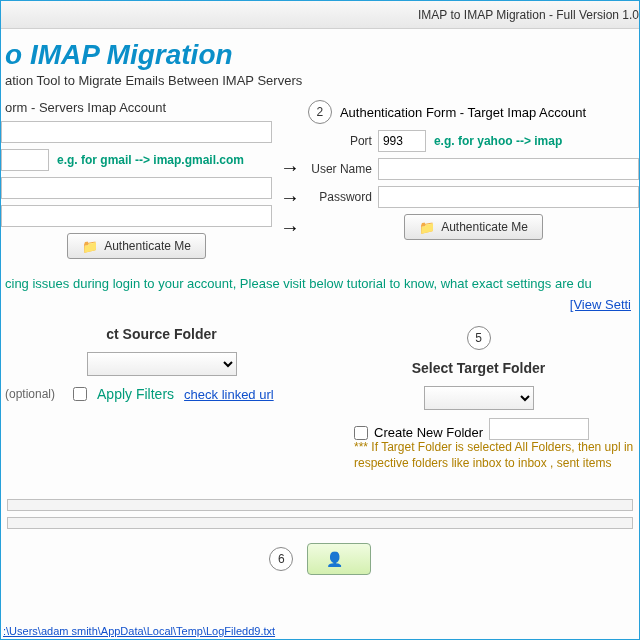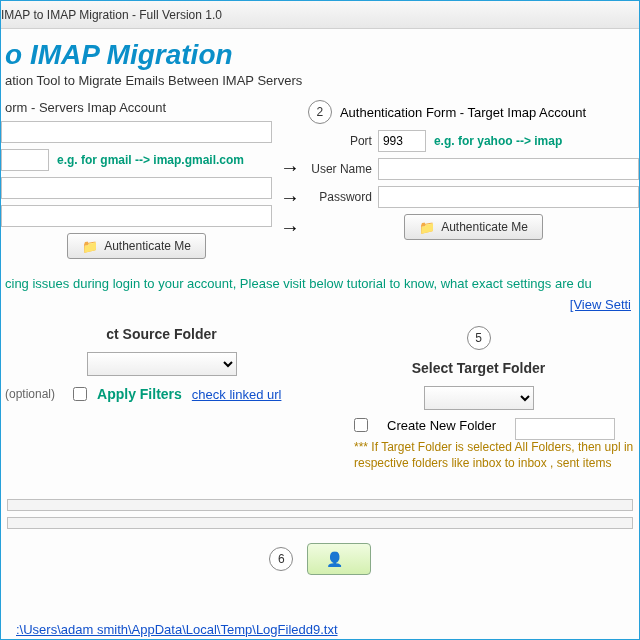--- a/index.html
+++ b/index.html
@@ -1,18 +1,18 @@
 <!DOCTYPE html>
 <html><head>
 <meta charset="utf-8">
 <style>
 * { box-sizing: border-box; margin: 0; padding: 0; }
 body { width: 640px; height: 640px; font-family: Arial, sans-serif; font-size: 13px; background: #999; overflow: hidden; }
 .window { width: 640px; height: 640px; background: #fff; border: 1px solid #26a0da; }
-.titlebar { height: 28px; background: linear-gradient(#f8f8f8,#e8e8e8); border-bottom: 1px solid #d0d0d0; text-align: left; line-height: 28px; font-size: 12px; color: #333; }
+.titlebar { height: 28px; background: linear-gradient(#f8f8f8,#e8e8e8); border-bottom: 1px solid #d0d0d0; text-align: right; line-height: 28px; font-size: 12px; color: #333; }
 .content { padding: 0; position: relative; height: calc(100% - 28px); background: #fdfdfd; }
 .header { padding: 10px 0 8px 4px; }
 .header h1 { color: #0a8fc9; font-size: 28px; font-weight: bold; font-style: italic; }
 .header .sub { color: #333; font-size: 13px; margin-top: 2px; }
 .row { display: flex; align-items: flex-start; }
 .panel { flex: 1; padding: 4px 0; }
 .panel-title { color: #333; font-size: 13px; margin-bottom: 6px; padding-left: 4px; }
 .formrow { display: flex; align-items: center; margin-bottom: 6px; }
 .formrow label { width: 70px; text-align: right; color: #333; font-size: 12px; padding-right: 6px; flex-shrink: 0; }
 input[type=text], input[type=password] { height: 22px; border: 1px solid #c0c0c0; padding: 0 4px; font-size: 12px; background: #fff; }
@@ -24,30 +24,30 @@
 .btn .icon { margin-right: 6px; font-size: 13px; }
 .note { color: #009c7a; font-size: 13px; padding: 12px 4px 2px 4px; line-height: 1.4; }
 .link { color: #1050cc; text-decoration: underline; cursor: pointer; }
 .viewlink { text-align: right; padding-right: 8px; margin-top: 2px; }
 .section2 { display: flex; margin-top: 14px; padding: 0 2px; }
 .sec-col { flex: 1; }
 .sec-head { display: flex; align-items: center; gap: 10px; margin-bottom: 8px; flex-direction: column; }
 .sec-title { font-weight: bold; font-size: 14px; color: #333; }
 select { height: 24px; border: 1px solid #aaa; background: linear-gradient(#fff,#eee); font-size: 12px; }
 .optional { color: #666; font-size: 12px; margin-right: 8px; }
-.apply { color: #009c7a; font-weight: bold; font-size: 14px; }
+.apply { color: #009c7a; font-weight: normal; font-size: 14px; }
 .filter-row { display: flex; align-items: center; gap: 10px; margin-top: 10px; padding-left: 2px; }
 input[type=checkbox] { width: 14px; height: 14px; }
 .warn { color: #b08000; font-size: 12px; margin-top: 0; max-width: 280px; line-height: 1.3; }
 .progress-area { margin-top: 28px; padding: 0 6px; }
 .prog { height: 12px; border: 1px solid #c0c0c0; background: #f4f4f4; margin-bottom: 6px; }
 .startrow { display: flex; align-items: center; justify-content: center; gap: 14px; margin-top: 14px; }
 .start-btn { display: inline-flex; align-items: center; height: 32px; padding: 0 18px; background: linear-gradient(#f0fce0,#d4f0b0); border: 1px solid #8a8; border-radius: 4px; font-size: 14px; font-weight: bold; color: #1a6; cursor: pointer; }
 .start-btn .icon { margin-right: 8px; color: #2a7; }
-.logpath { position: absolute; bottom: 2px; left: 15px; font-size: 13px; margin-top: 28px; }
+.logpath { position: absolute; bottom: 2px; left: 2px; font-size: 11px; margin-top: 28px; }
 .label-noindent { width: auto !important; text-align: left !important; padding-right: 0; padding-left: 4px; }
 </style>
 </head>
 <body>
 
 <div class="window">
   <div class="titlebar">IMAP to IMAP Migration - Full Version 1.0</div>
   <div class="content">
 
     <div class="header">
@@ -129,21 +129,21 @@
           <span class="apply">Apply Filters</span>
           <span class="link">check linked url</span>
         </div>
       </div>
       <div class="sec-col">
         <div class="sec-head">
           <span class="stepnum">5</span>
           <span class="sec-title">Select Target Folder</span>
           <select style="width:110px"><option></option></select>
         </div>
-        <div style="display:flex;align-items:flex-start;gap:19px;margin-left:34px;margin-top:6px">
+        <div style="display:flex;align-items:flex-end;gap:6px;margin-left:34px;margin-top:6px">
           <input type="checkbox" style="">
           <span>Create New Folder</span>
           <input type="text" style="width: 100px;">
         </div>
         <div class="warn" style="margin-left:34px">*** If Target Folder is selected All Folders, then upl in respective folders like inbox to inbox , sent items</div>
       </div>
     </div>
 
     <div class="progress-area">
       <div class="prog"></div>

